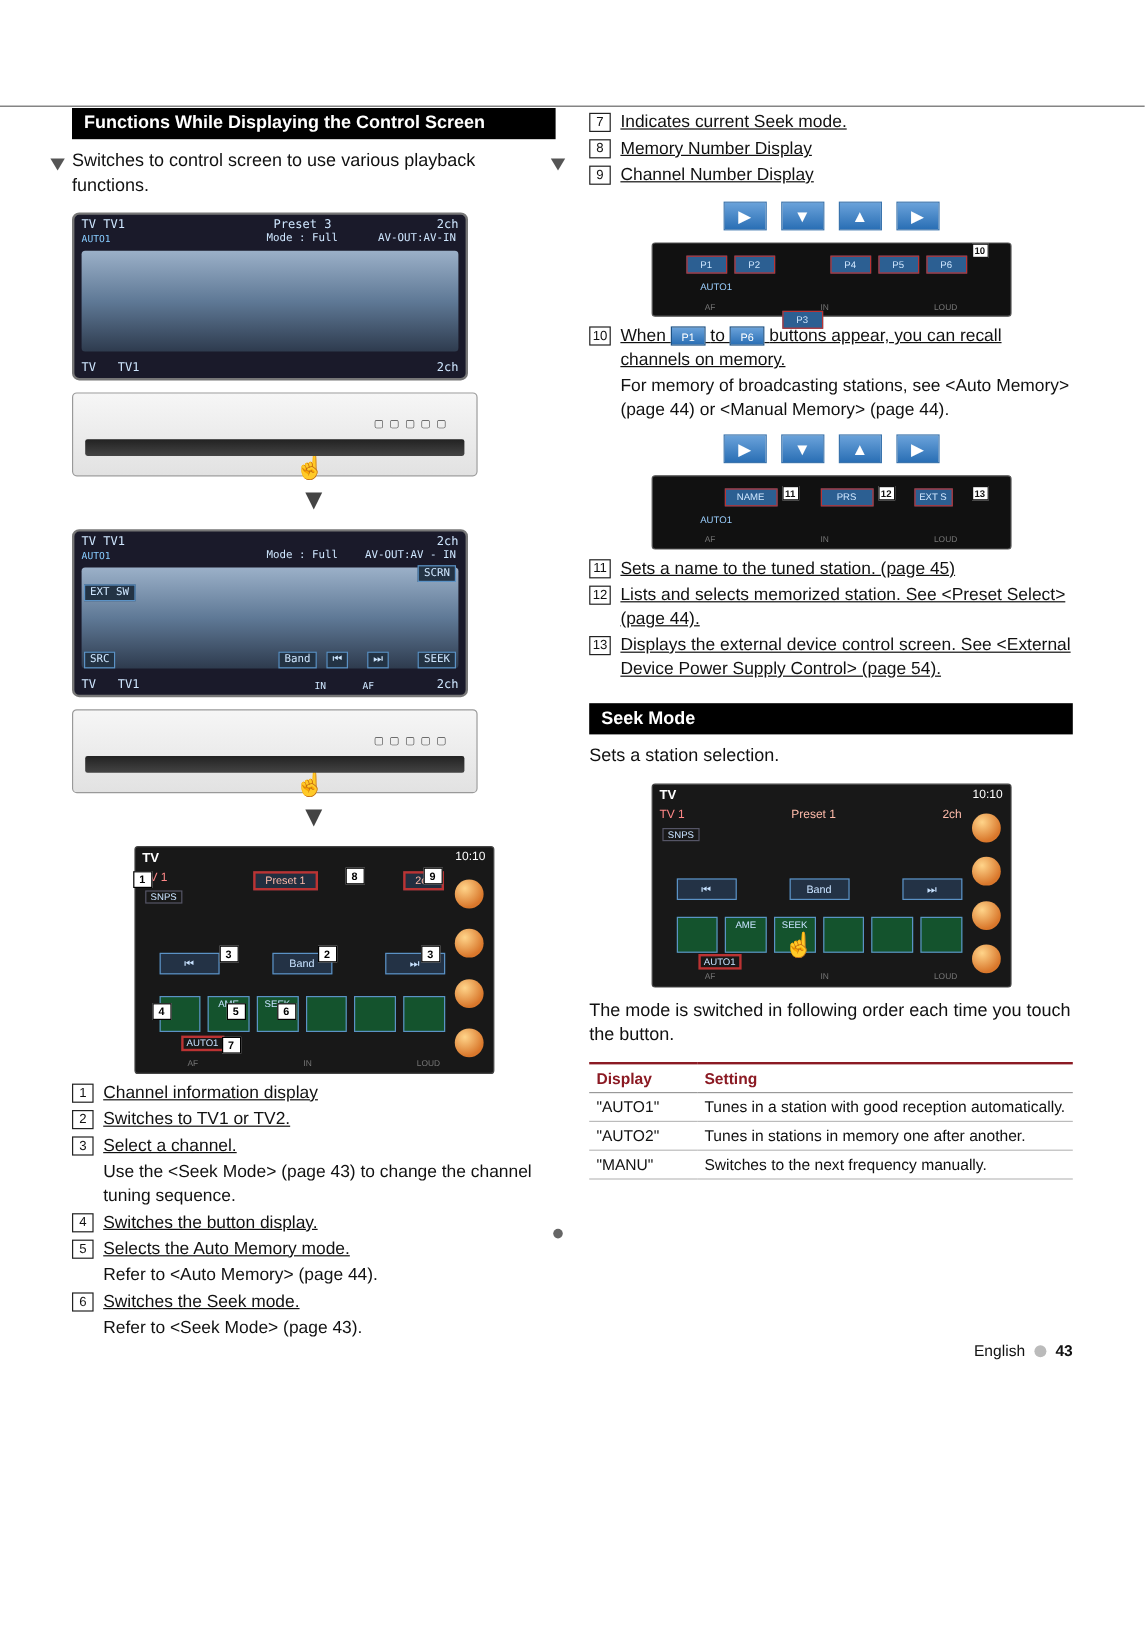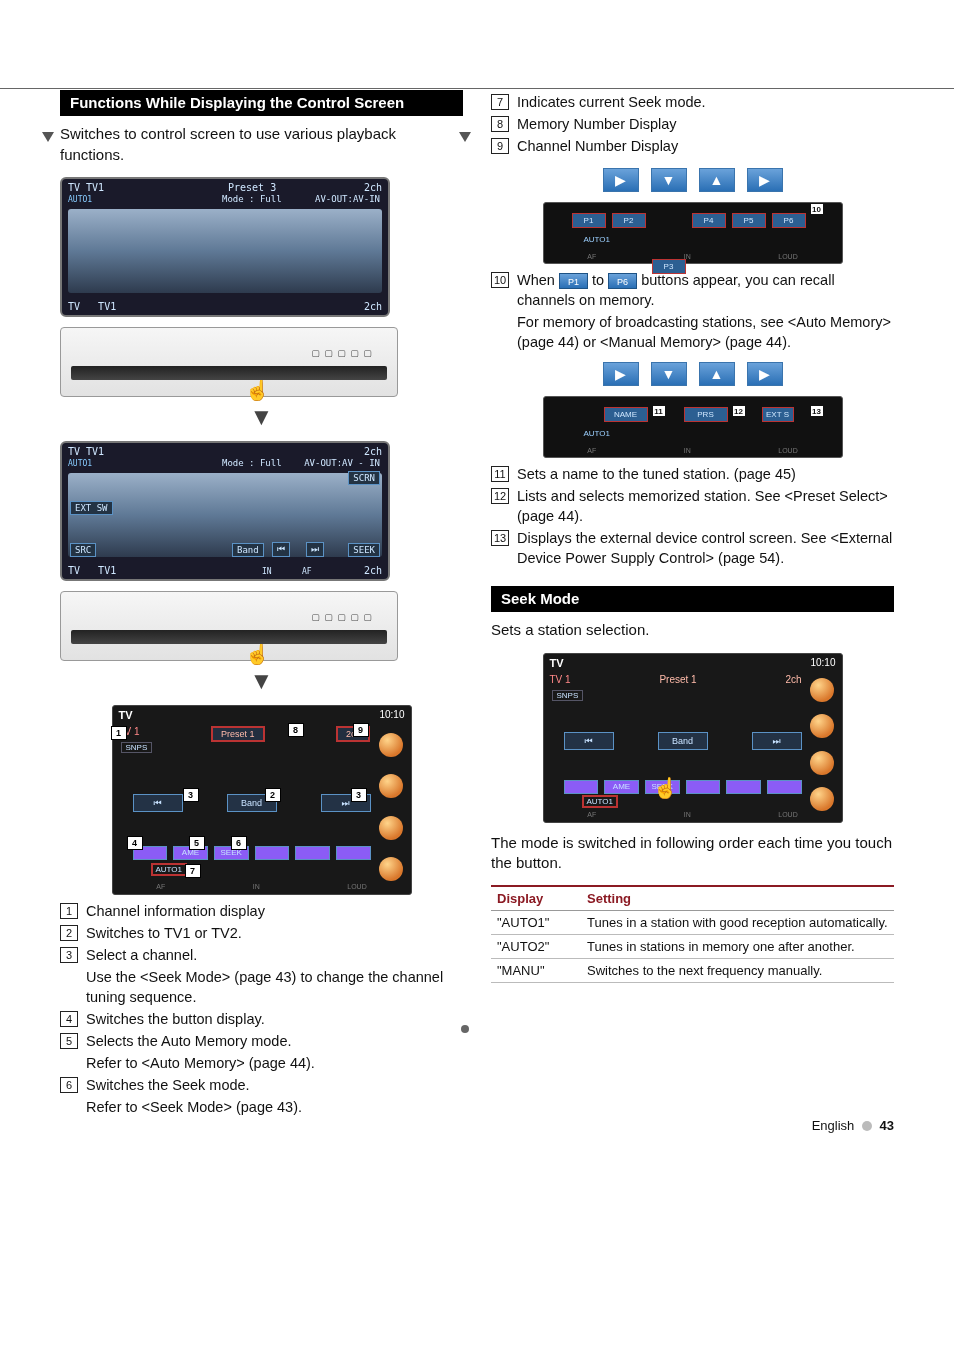--- a/index.html
+++ b/index.html
@@ -64,21 +64,21 @@
     position:absolute; width:14px; height:12px; border:1px solid #111; background:#fff; color:#111;
     font-size:8px; font-weight:bold; text-align:center; line-height:11px;
   }
   
   .numlist { margin-top:4px; font-size:14.5px; line-height:1.38; }
   .numlist .row { display:flex; gap:8px; margin:2px 0; }
   .numlist .idx {
     flex: 0 0 18px; height:16px; border:1px solid #222; text-align:center; font-size:11px; line-height:14px;
     font-family:Arial; margin-top:2px;
   }
-  .numlist .txt { flex:1 1 auto; }
+  .numlist .txt { flex:1 1 auto;text-decoration:underline; }
   .numlist .cont { margin-left:26px; }
   .inline-pill {
     display:inline-block; padding:0 8px; height:16px; line-height:16px; font-size:9px;
     background:linear-gradient(#6aa2da,#2a6fb5); color:#fff; vertical-align:middle; border:1px solid #1d5285;
   }
   
   .screenshot-cx {
     width: 300px; height: 190px; background:#181818; border:1px solid #444; border-radius:3px;
     position:relative; color:#c8e2ff; font-size:10px;
   }
@@ -89,21 +89,21 @@
     display:inline-block; padding:1px 8px; border:2px solid #b33; background:#222e3f; font-size:9px;
   }
   .screenshot-cx .snps { position:absolute; top:36px; left:8px; font-size:8px; border:1px solid #556; padding:0 4px;}
   .screenshot-cx .midrow { position:absolute; top:88px; left:20px; right:40px; display:flex; justify-content:space-between; align-items:center;}
   .screenshot-cx .ctrlbtn { width:50px; height:18px; border:1px solid #5b92c5; background:#233245; text-align:center; font-size:9px; line-height:16px;}
   .screenshot-cx .callout {
     position:absolute; width:16px; height:14px; background:#fff; color:#000; border:1px solid #000;
     font-size:9px; font-weight:bold; text-align:center; line-height:12px;
   }
   .screenshot-cx .lowbtns { position:absolute; bottom:34px; left:20px; right:40px; display:flex; gap:6px;}
-  .screenshot-cx .lowbtns span { flex:1; height:14px; border:1px solid #5b92c5; background:#8b5cf6; font-size:8px; text-align:center; line-height:12px;}
+  .screenshot-cx .lowbtns span { flex:1; height:30px; border:1px solid #5b92c5; background:#14532d; font-size:8px; text-align:center; line-height:12px;}
   .screenshot-cx .footer { position:absolute; bottom:4px; left:0; right:0; display:flex; justify-content:space-around; font-size:7px; color:#777;}
   .screenshot-cx .auto { position:absolute; bottom:18px; left:38px; font-size:8px; border:2px solid #b33; padding:0 3px;}
   .screenshot-cx .side { position:absolute; right:4px; top:18px; bottom:4px; width:28px; display:flex; flex-direction:column; justify-content:space-around;}
   .screenshot-cx .side div { width:24px; height:24px; border-radius:50%; background:radial-gradient(circle at 35% 30%, #ffd48a, #d9772b 70%);}
   
   table.settings { width:100%; border-collapse:collapse; font-size:13px; margin-top:6px;}
   table.settings th { text-align:left; color:#8b1a23; font-weight:bold; border-top:2px solid #8b1a23; border-bottom:1px solid #999; padding:4px 6px;}
   table.settings td { border-bottom:1px solid #bbb; padding:4px 6px; vertical-align:top;}
   table.settings td:first-child { width:90px; }
   .footer-page { position:absolute; bottom:24px; right:60px; font-size:13px;}
@@ -164,21 +164,21 @@
   <div class="fig">
     <div class="screenshot photo">
       <div class="tbar">
         <span>TV TV1</span>
         <span>2ch</span>
       </div>
       <div class="sub">AUTO1</div>
       <div class="mode">Mode : Full</div>
       <div class="avout">AV-OUT:AV - IN</div>
       <span class="boxlbl" style="top:28px; right:8px;text-align:center;">SCRN</span>
-      <span class="boxlbl" style="top:58px; left:8px;">EXT SW</span>
+      <span class="boxlbl" style="top:44px; left:8px;">EXT SW</span>
       <span class="boxlbl" style="bottom:22px; left:8px;">SRC</span>
       <span class="boxlbl" style="bottom:22px; left:170px;">Band</span>
       <span class="boxlbl" style="bottom:22px; left:210px;">⏮</span>
       <span class="boxlbl" style="bottom:22px; left:244px;">⏭</span>
       <span class="boxlbl" style="bottom:22px; right:8px;">SEEK</span>
       <div class="bbar">
         <span><span>TV</span>&nbsp;&nbsp;&nbsp;<span>TV1</span></span>
         <span>2ch</span>
       </div>
       <span style="position:absolute; bottom:3px; left:200px; font-size:8px;">IN</span>

